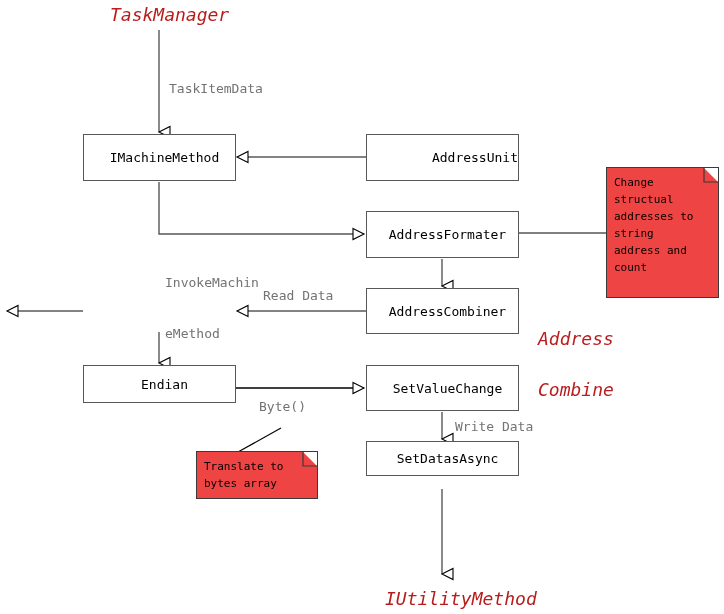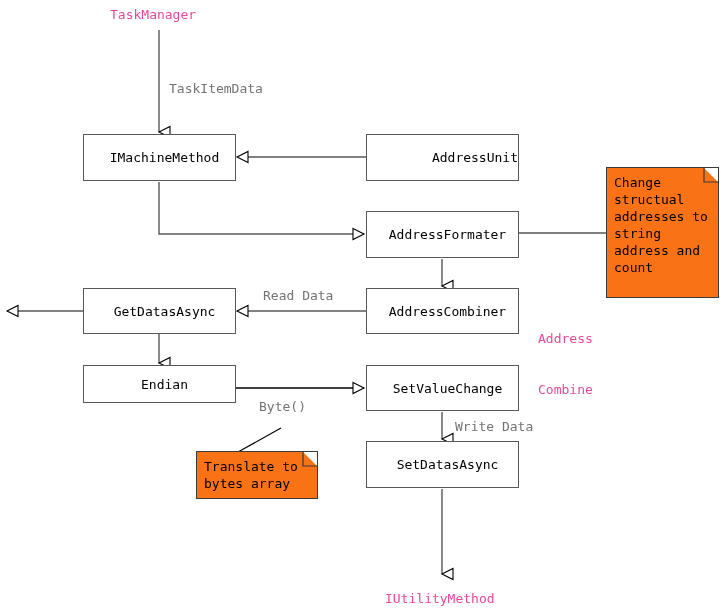--- a/index.html
+++ b/index.html
@@ -32,23 +32,23 @@
     justify-content: center;
     font-size: 13px;
     color: #000000;
     letter-spacing: 0px;
     white-space: nowrap;
     padding-left: 10px;
   }
   .note {
     position: absolute;
     box-sizing: border-box;
-    background: #f97316;
+    background: #ef4444;
     border: 1px solid #3a3a3a;
-    font-size: 13px;
+    font-size: 11px;
     color: #000000;
     line-height: 17px;
     padding: 6px 7px 4px 7px;
     overflow: hidden;
   }
   .note .fold {
     position: absolute;
     top: 0;
     right: 0;
     width: 0;
@@ -66,24 +66,25 @@
   }
   .edge-label {
     position: absolute;
     font-size: 13px;
     color: #737373;
     line-height: 17px;
     white-space: pre;
   }
   .free-label {
     position: absolute;
-    font-size: 13px;
-    color: #ec4899;
+    font-size: 18px;
+    color: #b91c1c;
     line-height: 17px;
     white-space: pre;
+    font-style: italic;
   }
 </style>
 </head>
 <body>
 
 <div id="canvas">
 
   <svg id="svg-layer" viewBox="0 0 724 614" xmlns="http://www.w3.org/2000/svg">
     <defs>
       <marker id="openArrowDown" markerWidth="14" markerHeight="14" refX="7" refY="12" orient="auto" markerUnits="userSpaceOnUse">
@@ -152,42 +153,43 @@
   </div>
 
   <div class="node" style="left:366px; top:134px; width:153px; height:47px;justify-content:flex-end;">
     <span>AddressUnit</span>
   </div>
 
   <div class="node" style="left:366px; top:211px; width:153px; height:47px;">
     <span>AddressFormater</span>
   </div>
 
-  <div class="node" style="left:83px; top:288px; width:153px; height:46px;">
-    <span>GetDatasAsync</span>
-  </div>
 
   <div class="node" style="left:366px; top:288px; width:153px; height:46px;">
     <span>AddressCombiner</span>
   </div>
 
   <div class="node" style="left:83px; top:365px; width:153px; height:38px;">
     <span>Endian</span>
   </div>
 
   <div class="node" style="left:366px; top:365px; width:153px; height:46px;text-align:right;">
     <span>SetValueChange</span>
   </div>
 
-  <div class="node" style="left:366px; top:441px; width:153px; height:47px;">
+  <div class="node" style="left:366px; top:441px; width:153px; height:35px;">
     <span>SetDatasAsync</span>
   </div>
 
   <div class="edge-label" style="left:169px; top:80px;">TaskItemData</div>
 
+  <div class="edge-label" style="left:165px; top:240px;">
+    <div>InvokeMachin</div>
+    <div>eMethod</div>
+  </div>
 
   <div class="edge-label" style="left:263px; top:287px;">Read Data</div>
 
   <div class="edge-label" style="left:259px; top:398px;">Byte()</div>
 
   <div class="edge-label" style="left:455px; top:418px;">Write Data</div>
 
   <div class="free-label" style="left:538px; top:296px;">
     <div>Address</div>
     <div>Combine</div>

